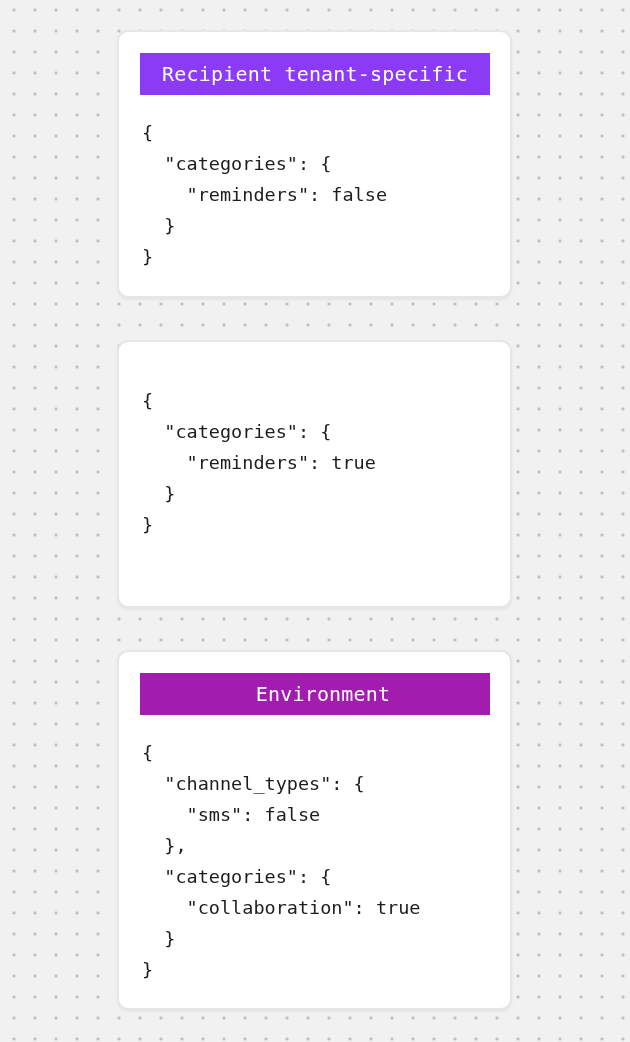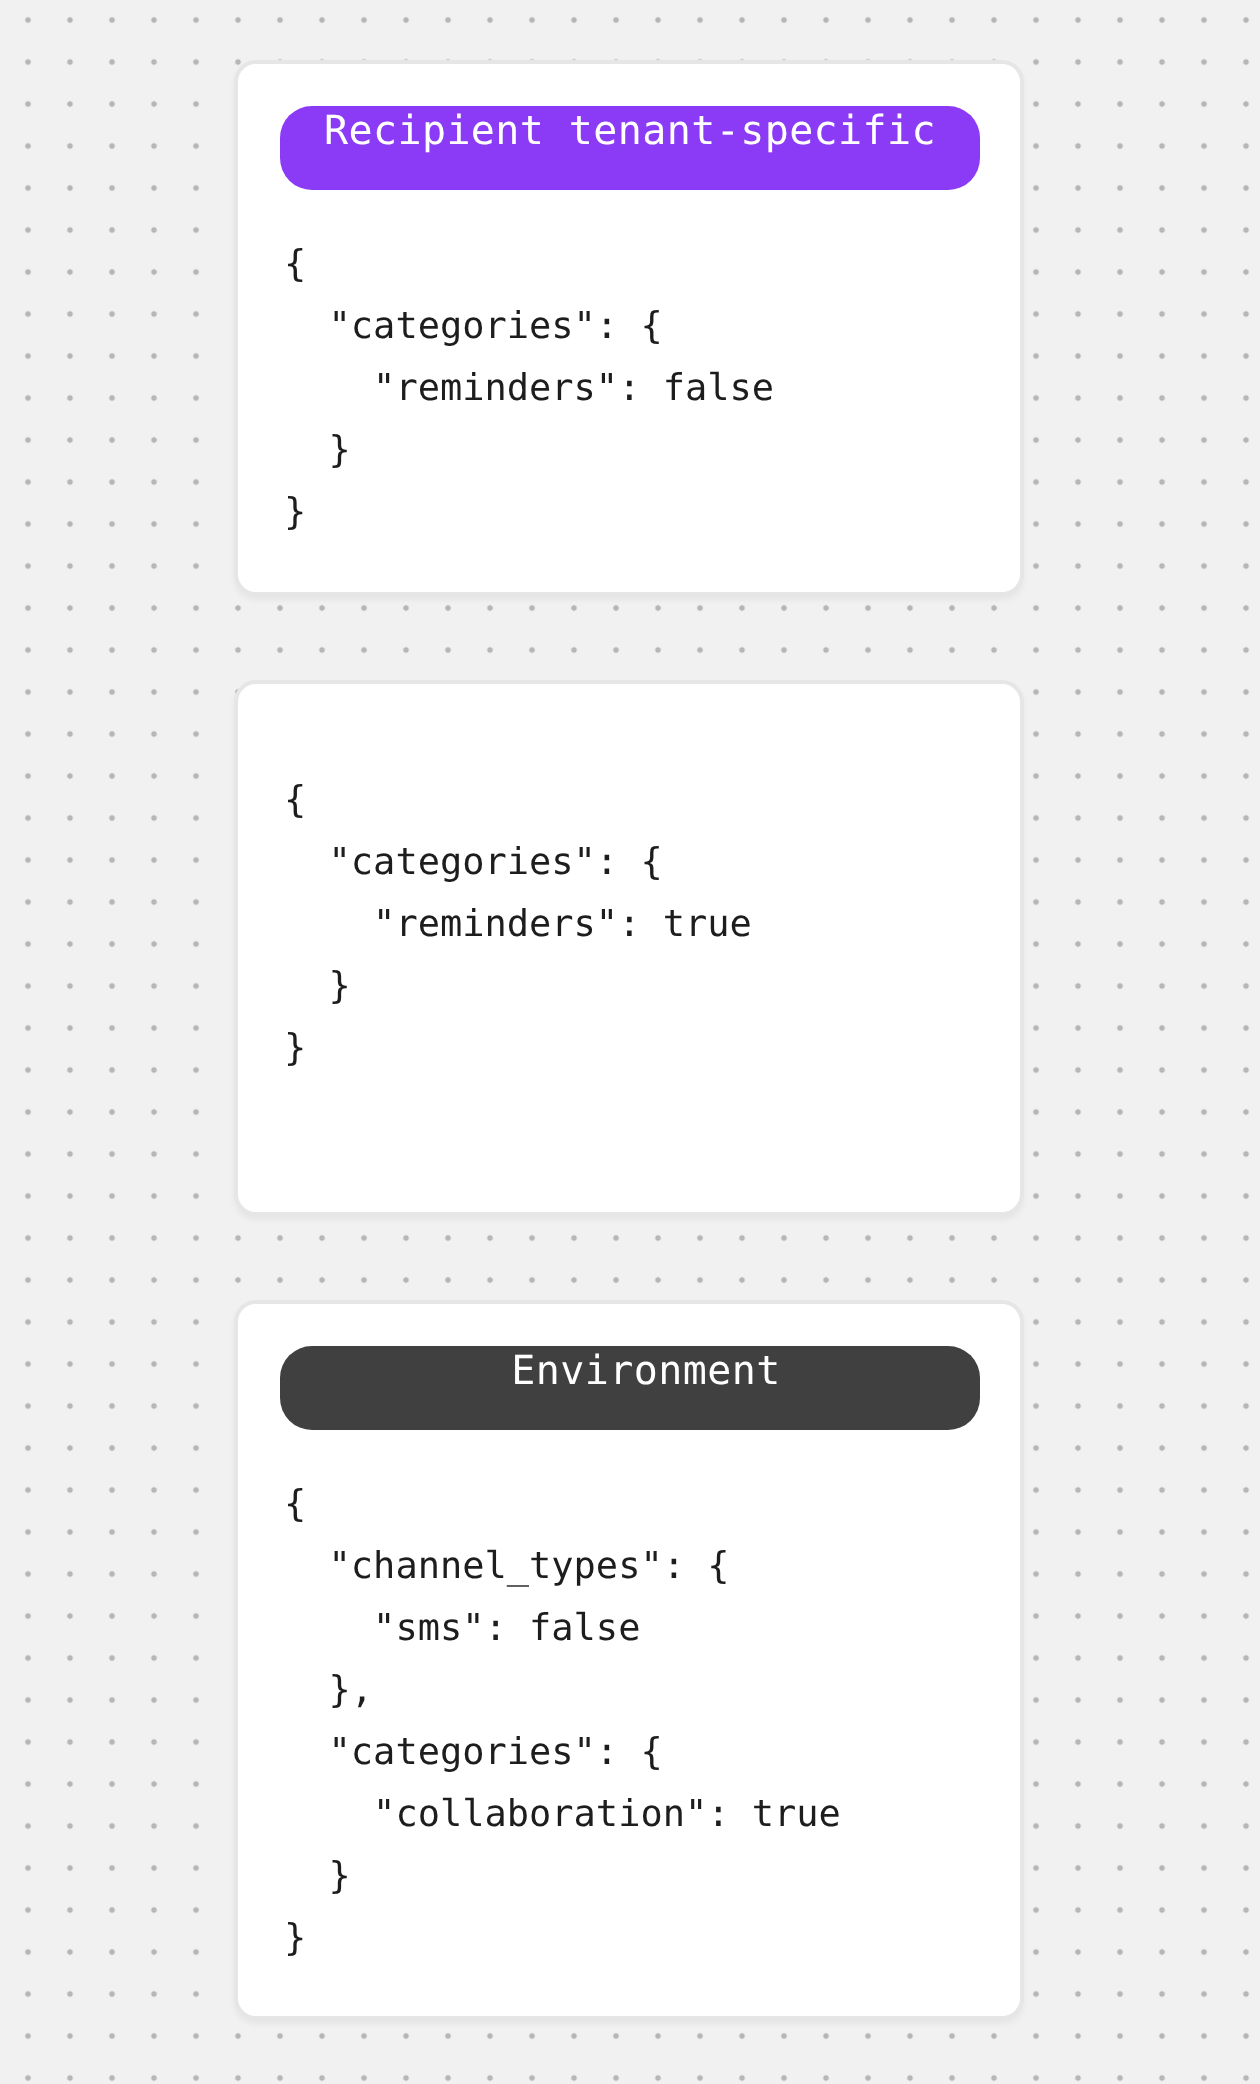--- a/index.html
+++ b/index.html
@@ -31,23 +31,23 @@
     box-shadow: 0 2px 3px rgba(0,0,0,0.05);
     padding: 21px 20px 20px 21px;
   }
 
   .card-1 { top: 30px;  height: 268px; }
   .card-2 { top: 340px; height: 268px; }
   .card-3 { top: 650px; height: 360px; }
 
   .badge {
     height: 42px;
-    border-radius: 16px;
+    border-radius: 0;
     display: flex;
-    align-items: flex-start;
+    align-items: center;
     justify-content: center;
     color: #ffffff;
     font-size: 20px;
     letter-spacing: 0.2px;
     white-space: nowrap;
   }
 
   .code {
     margin-top: 22px;
     padding-left: 2px;
@@ -76,21 +76,21 @@
 
   <div class="card card-2">
     <pre class="code">{
   "categories": {
     "reminders": true
   }
 }</pre>
   </div>
 
   <div class="card card-3">
-    <div class="badge" style="background-color: #404040; padding-left: 16px;">
+    <div class="badge" style="background-color: #a21caf; padding-left: 16px;">
       <span>Environment</span>
     </div>
     <pre class="code">{
   "channel_types": {
     "sms": false
   },
   "categories": {
     "collaboration": true
   }
 }</pre>

